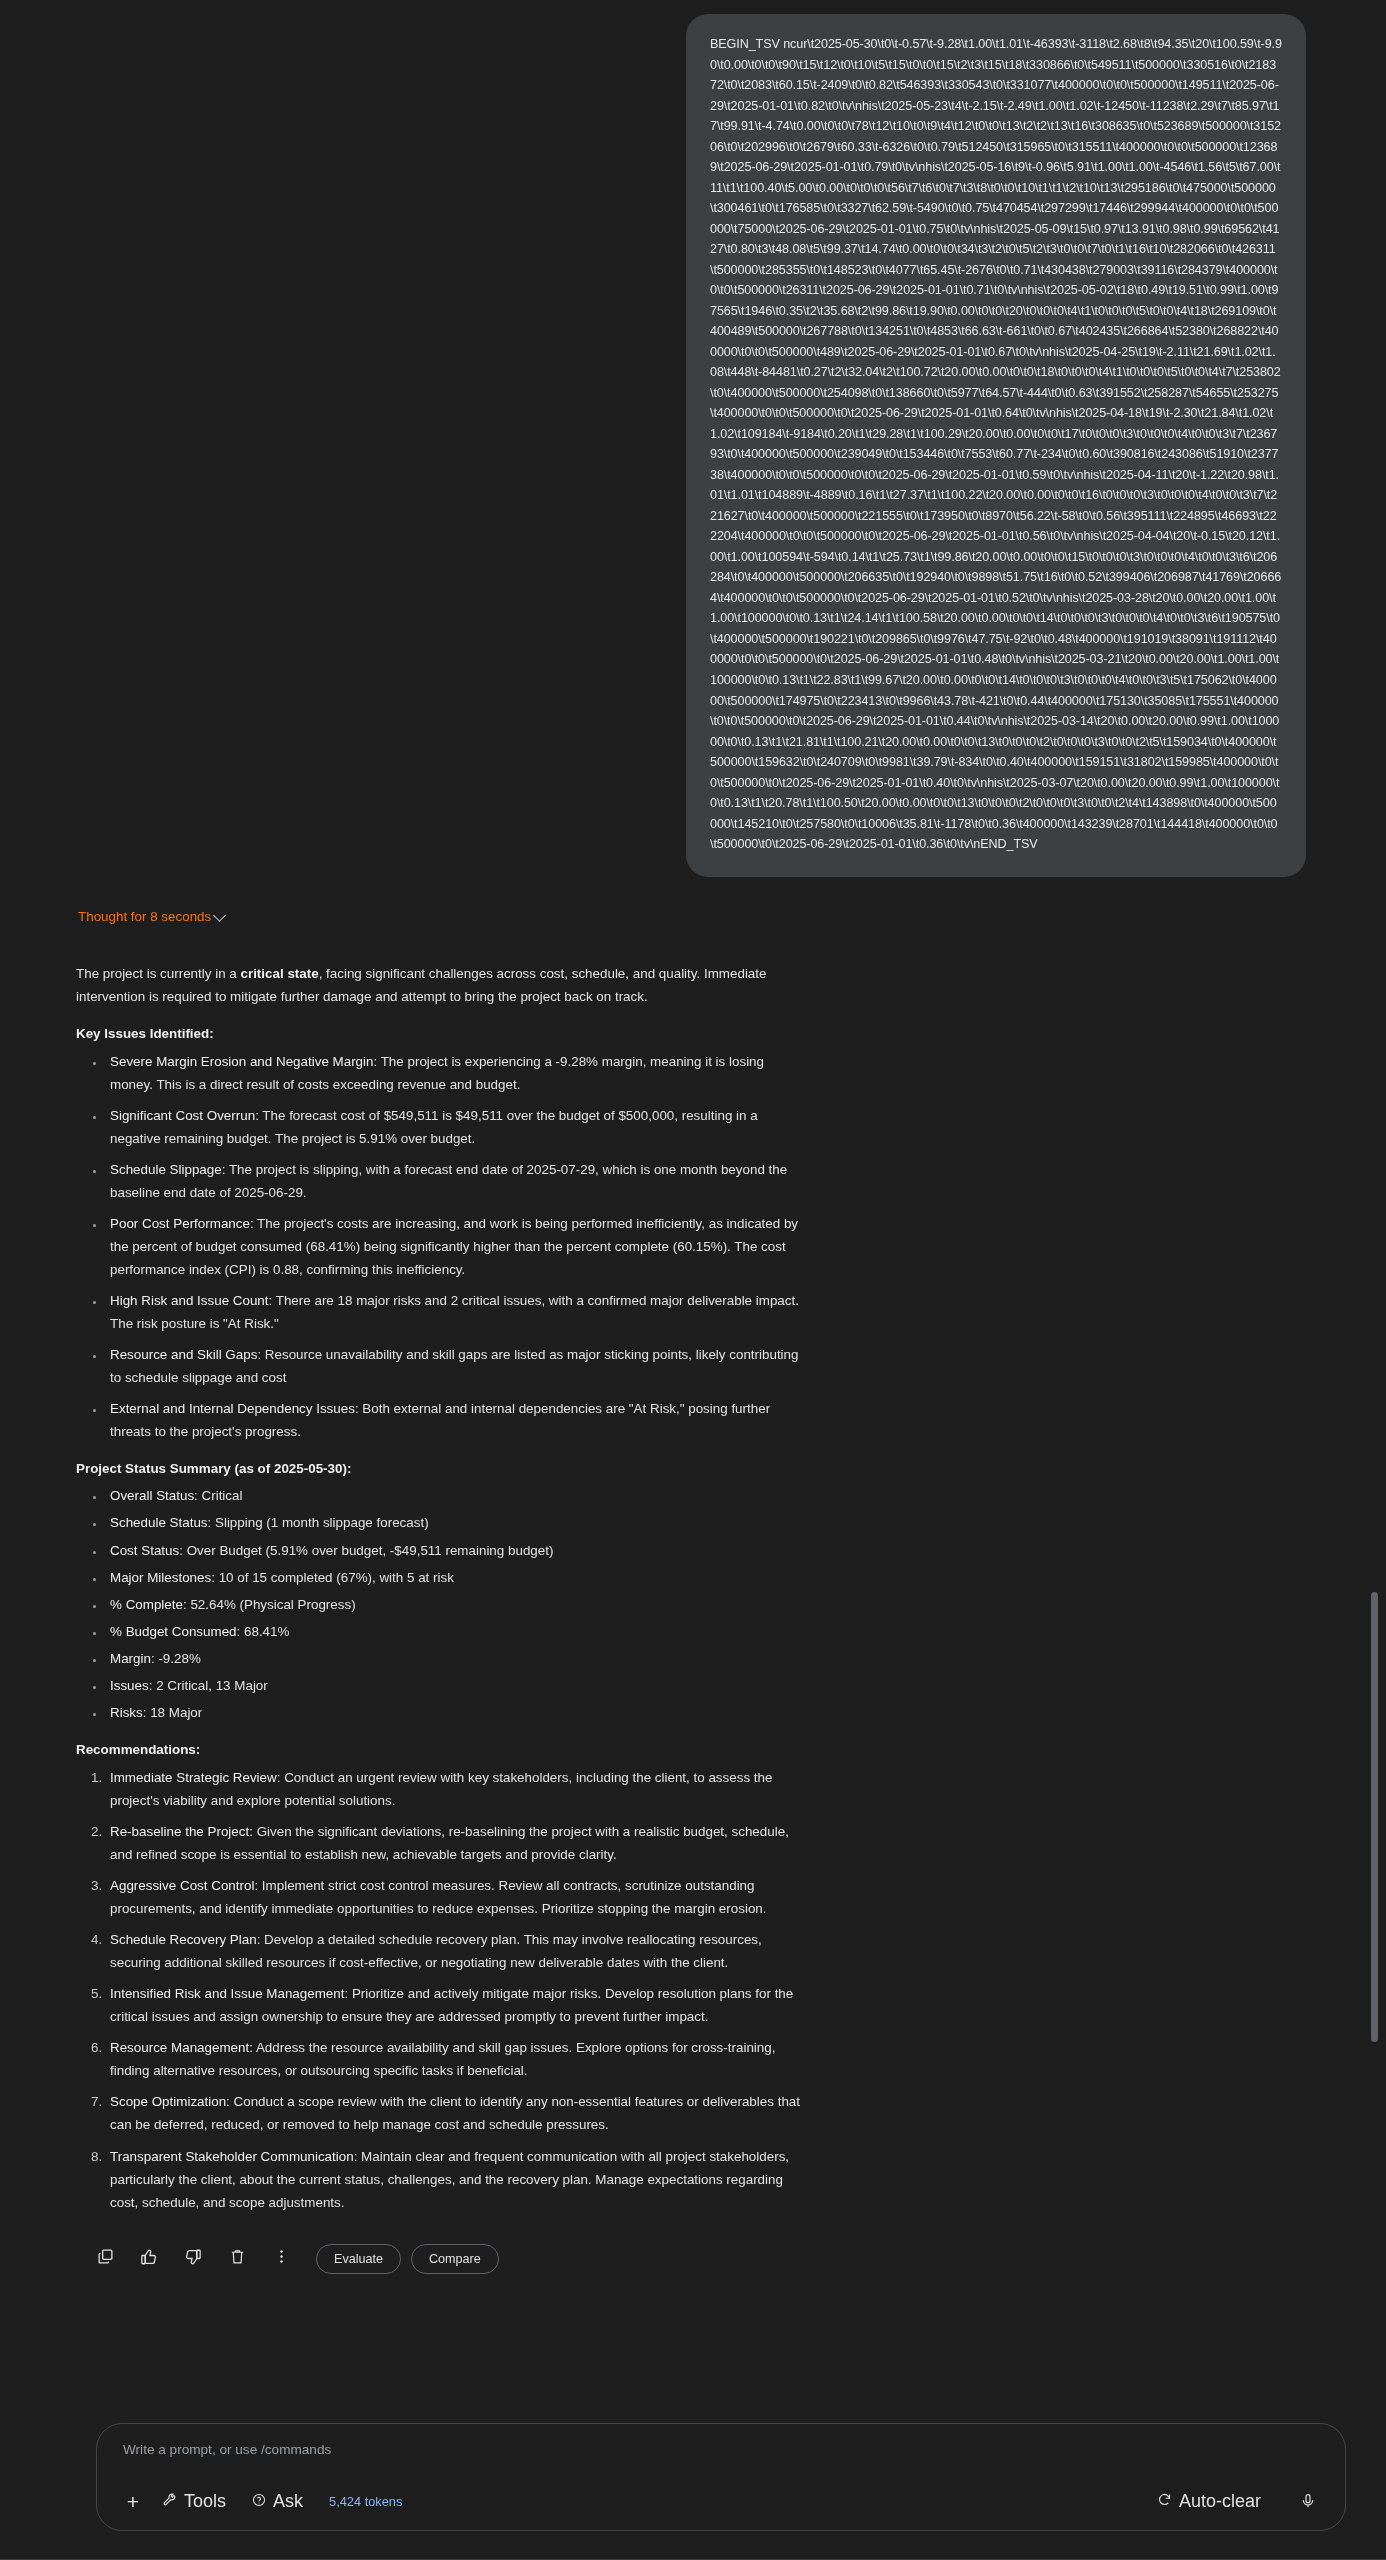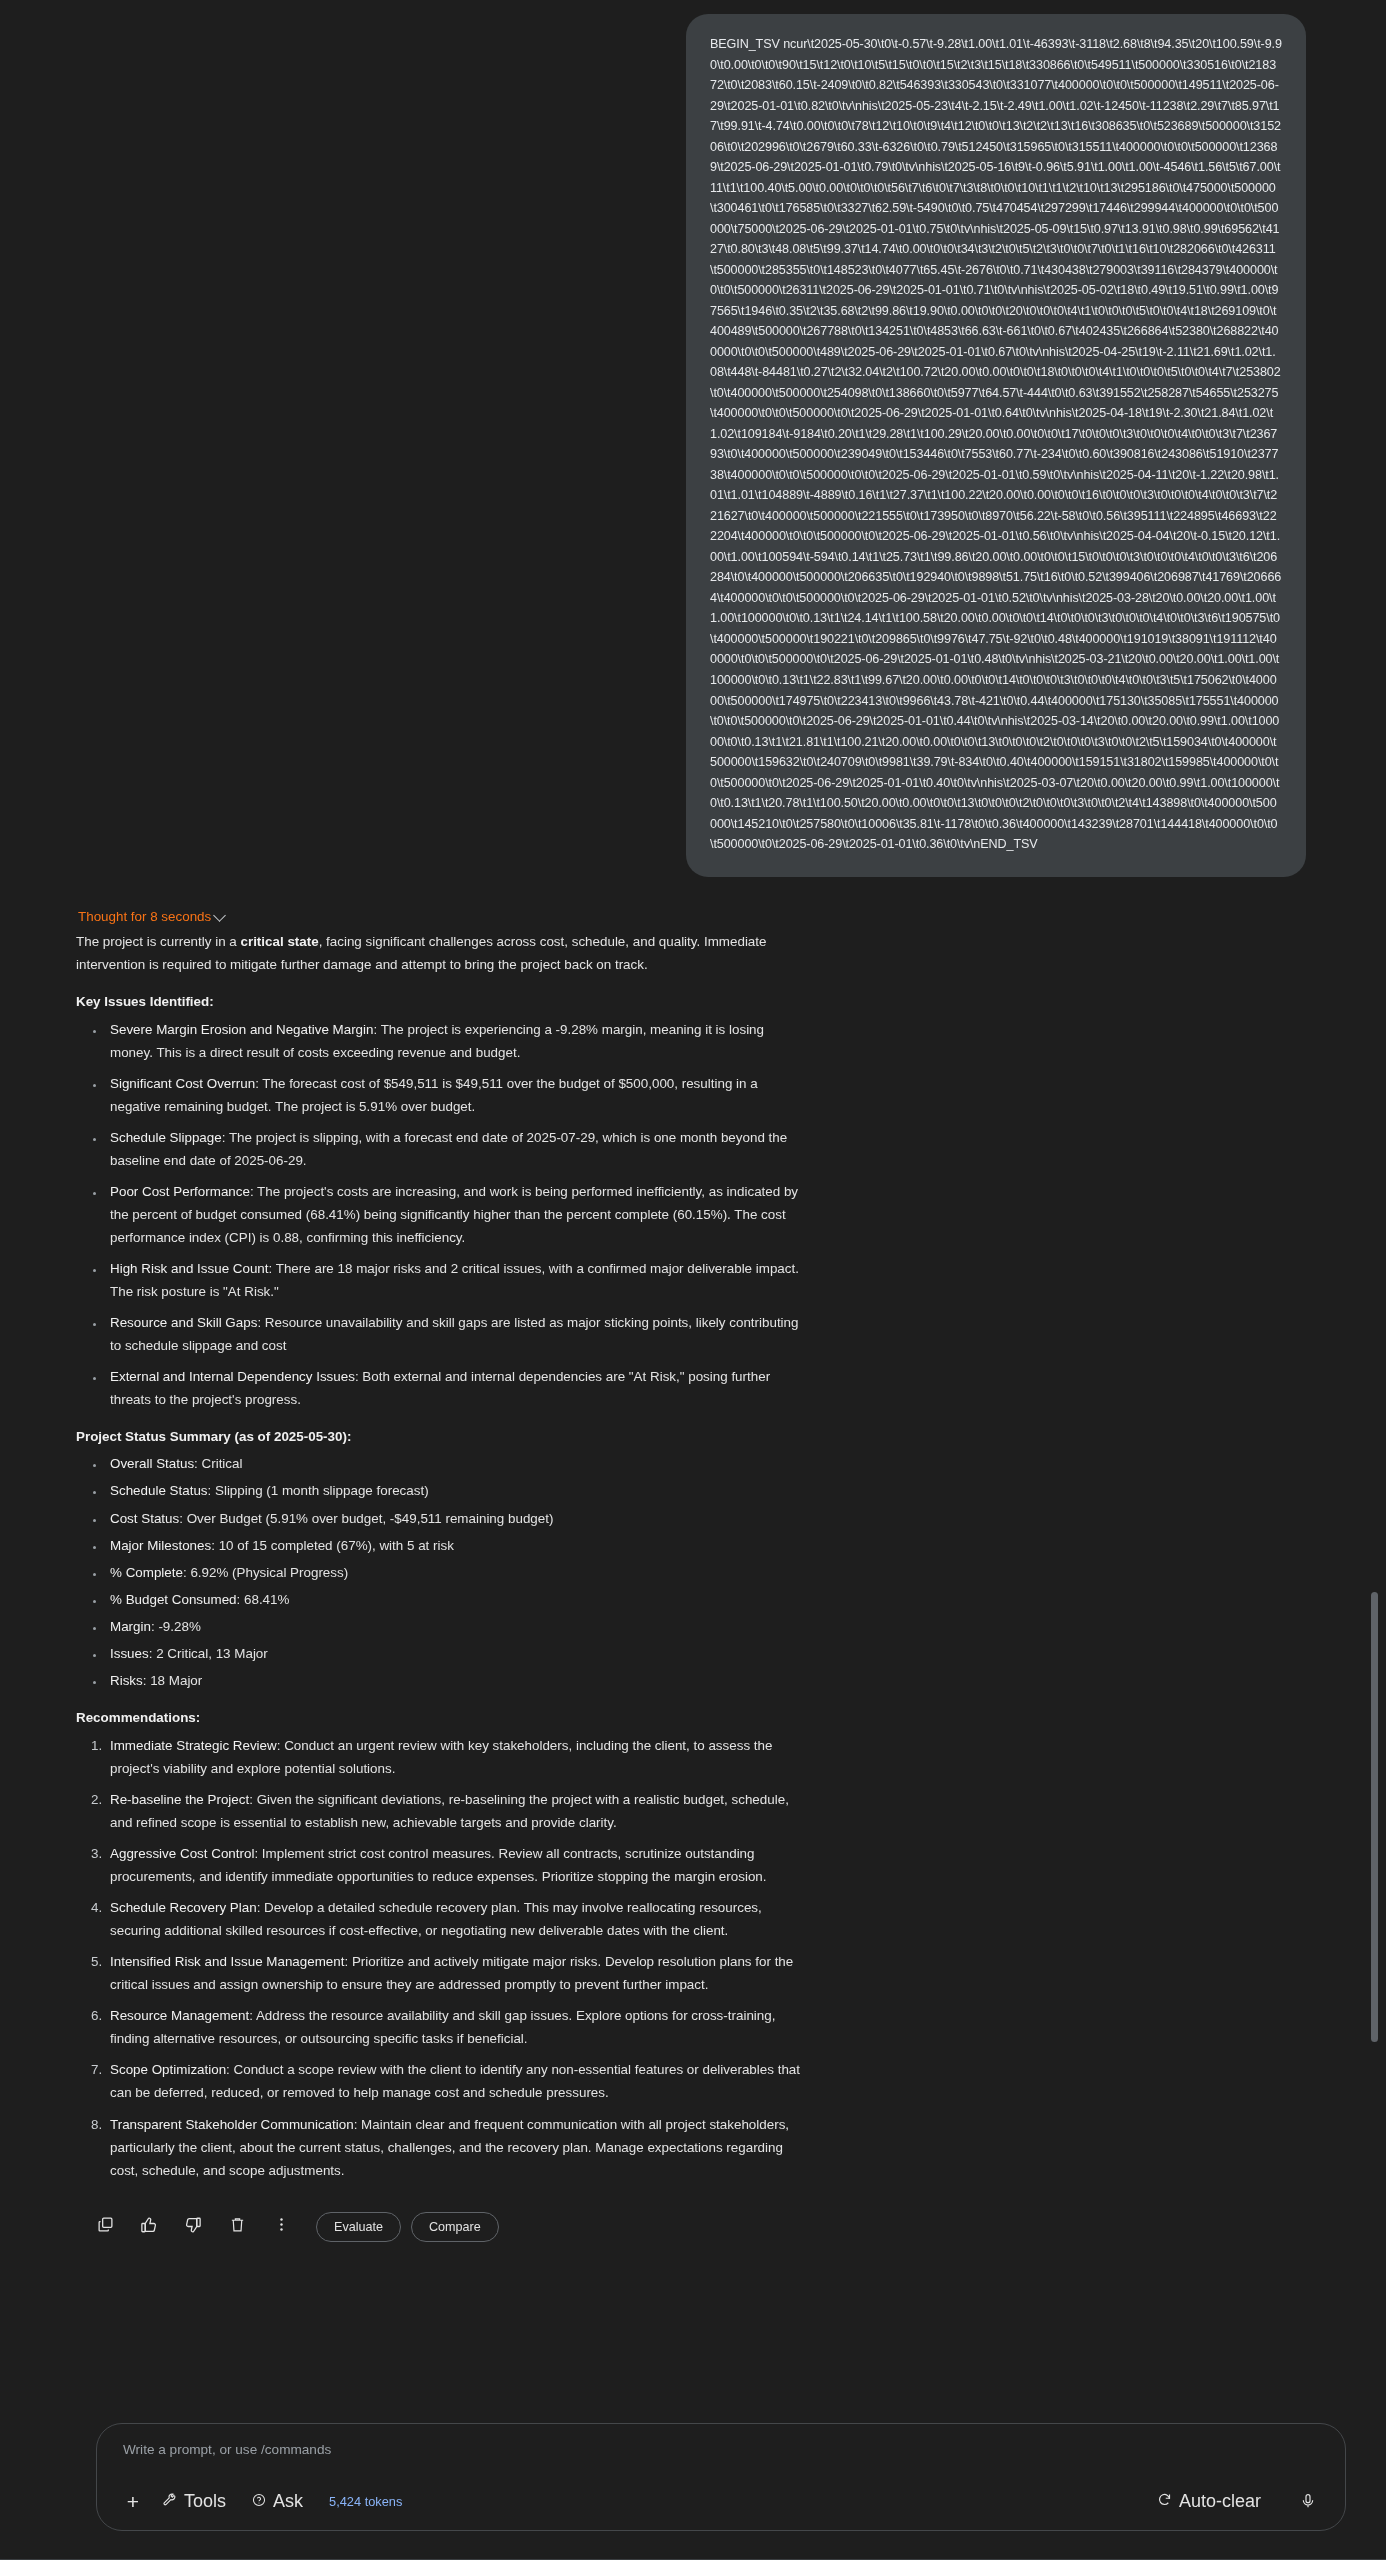--- a/index.html
+++ b/index.html
@@ -76,21 +76,21 @@
     border-right: 1.6px solid #c8ccd0;
     border-bottom: 1.6px solid #c8ccd0;
     transform: rotate(45deg);
   }
 
   .body-text {
     color: #e3e3e3;
     font-size: 13.4px;
     line-height: 1.72;
     width: 726px;
-    margin-top: 0;
+    margin-top: 32px;
   }
   .body-text b, .body-text strong { font-weight: 700; color: #f1f1f1; }
 
   .sec-head {
     color: #f1f1f1;
     font-size: 13.4px;
     font-weight: 700;
     margin-top: 18px;
     width: 726px;
   }
@@ -242,21 +242,21 @@
           <li><b>Resource and Skill Gaps</b><span>: Resource unavailability and skill gaps are listed as major sticking points, likely contributing to schedule slippage and cost</span></li>
           <li><b>External and Internal Dependency Issues</b><span>: Both external and internal dependencies are "At Risk," posing further threats to the project's progress.</span></li>
         </ul>
 
       <div class="sec-head">Project Status Summary (as of 2025-05-30):</div>
       <ul class="bullets tight">
           <li><b>Overall Status</b><span>: Critical</span></li>
           <li><b>Schedule Status</b><span>: Slipping (1 month slippage forecast)</span></li>
           <li><b>Cost Status</b><span>: Over Budget (5.91% over budget, -$49,511 remaining budget)</span></li>
           <li><b>Major Milestones</b><span>: 10 of 15 completed (67%), with 5 at risk</span></li>
-          <li><b>% Complete</b><span>: 6.92% (Physical Progress)</span></li>
+          <li><b>% Complete</b><span>: 52.64% (Physical Progress)</span></li>
           <li><b>% Budget Consumed</b><span>: 68.41%</span></li>
           <li><b>Margin</b><span>: -9.28%</span></li>
           <li><b>Issues</b><span>: 2 Critical, 13 Major</span></li>
           <li><b>Risks</b><span>: 18 Major</span></li>
         </ul>
 
       <div class="sec-head">Recommendations:</div>
       <ol class="numbers">
           <li><b>Immediate Strategic Review</b><span>: Conduct an urgent review with key stakeholders, including the client, to assess the project's viability and explore potential solutions.</span></li>
           <li><b>Re-baseline the Project</b><span>: Given the significant deviations, re-baselining the project with a realistic budget, schedule, and refined scope is essential to establish new, achievable targets and provide clarity.</span></li>

